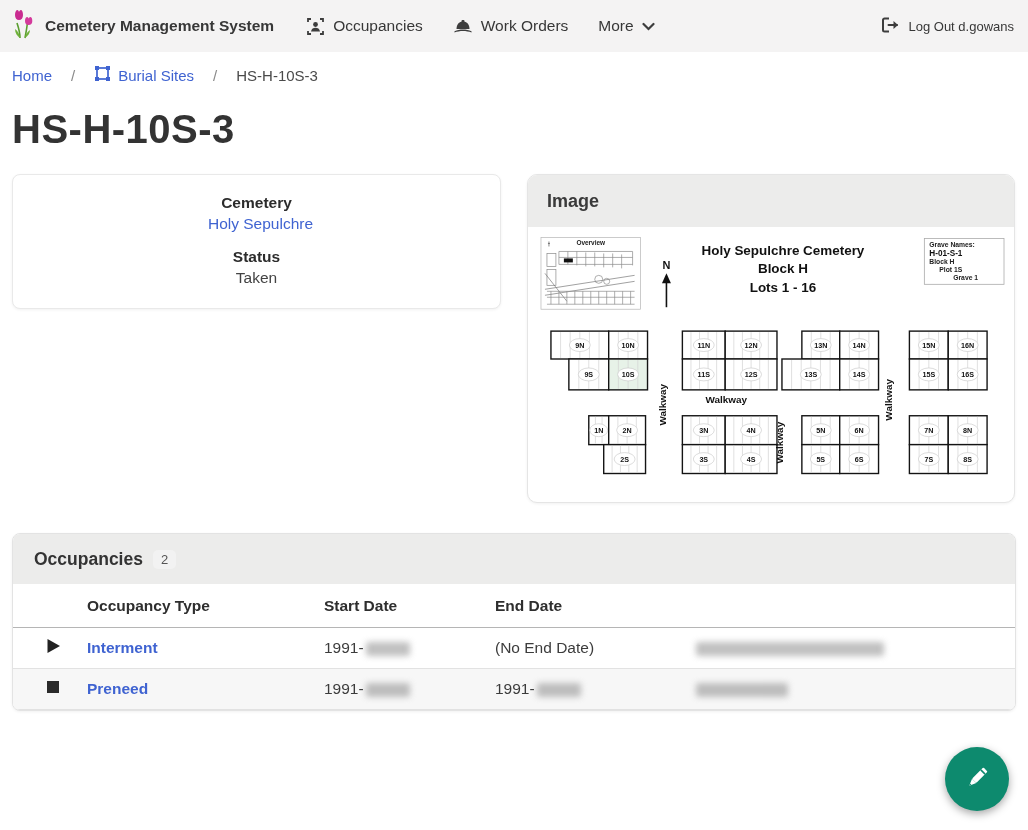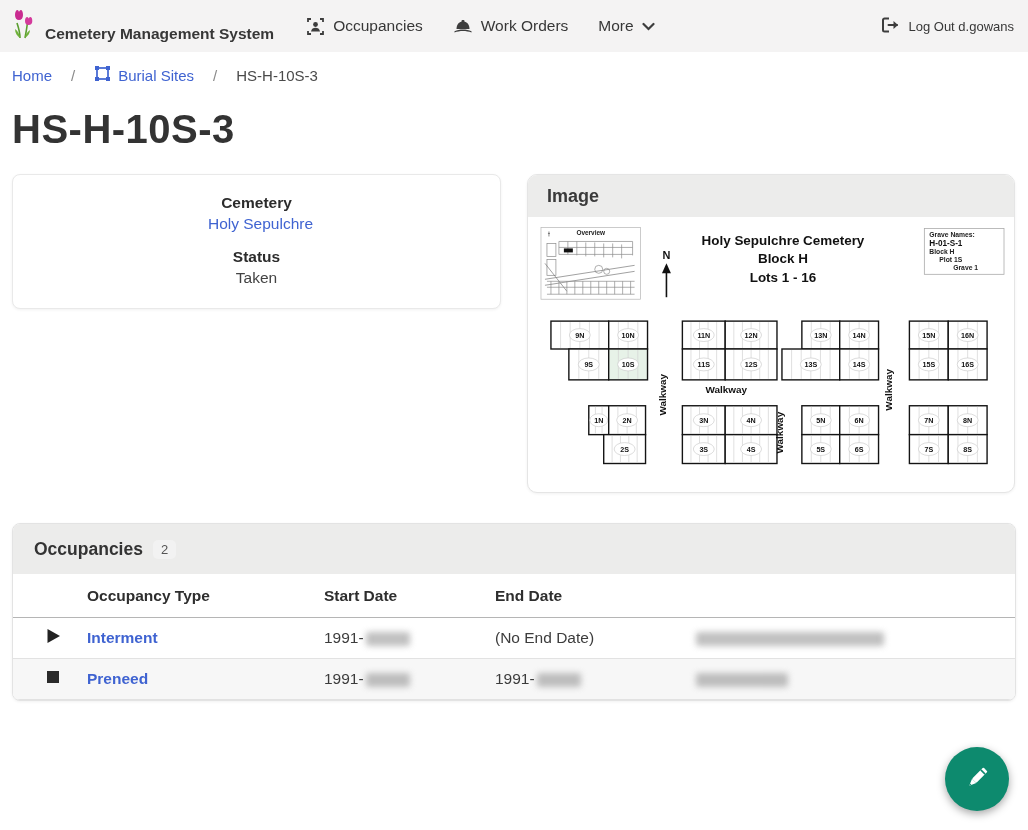--- a/index.html
+++ b/index.html
@@ -7,21 +7,21 @@
   body {
     font-family:"Liberation Sans", sans-serif;
     background:#ffffff; color:#333;
     min-height:830px; position:relative; overflow-x:hidden;
   }
   
   .navbar {
     height:52px; background:#f4f3f3; display:flex; align-items:center;
     padding:0 14px; gap:0;
   }
-  .brand { display:flex; align-items:flex-end; gap:9px; margin-right:32px; cursor:pointer; }
+  .brand { display:flex; align-items:center; gap:9px; margin-right:32px; cursor:pointer; }
   .brand-title { font-size:15.5px; font-weight:bold; color:#373737; }
   .nav-item {
     display:flex; align-items:center; gap:8px; margin-right:30px;
     font-size:15.5px; color:#373737; cursor:pointer;
   }
   .nav-item svg { display:block; }
   .nav-spacer { flex:1; }
   .nav-logout { display:flex; align-items:center; gap:8px; font-size:13px; color:#373737; cursor:pointer; }
   
   .content { padding:0 12px; }
@@ -40,21 +40,21 @@
   .field { margin-bottom:15px; }
   .field:last-child { margin-bottom:0; }
   .field-label { font-weight:bold; font-size:15.5px; color:#2c2c2c; margin-bottom:3px; }
   .field-value { font-size:15.5px; color:#434343; }
   .field-value a { color:#3f63d1; text-decoration:none; cursor:pointer;margin-left:8px; }
   .image-card {
     width:488px; background:#fff; border:1px solid #e5e5e5; border-radius:10px;
     box-shadow:0 1px 3px rgba(0,0,0,.06); overflow:hidden;
   }
   .card-header {
-    background:#ececeb; height:42px; display:flex; align-items:center; padding:0 19px;
+    background:#ececeb; height:52px; display:flex; align-items:center; padding:0 19px;
     font-size:18px; font-weight:bold; color:#3a3a3a;
   }
   .image-body { padding:4px 9px 12px; }
   .map-svg text { font-family:"Liberation Sans", sans-serif; }
   
   .occ-panel {
     margin:30px 0 0; border:1px solid #e3e3e3; border-radius:8px; overflow:hidden;
     box-shadow:0 1px 3px rgba(0,0,0,.06); background:#fff;
   }
   .occ-header {

